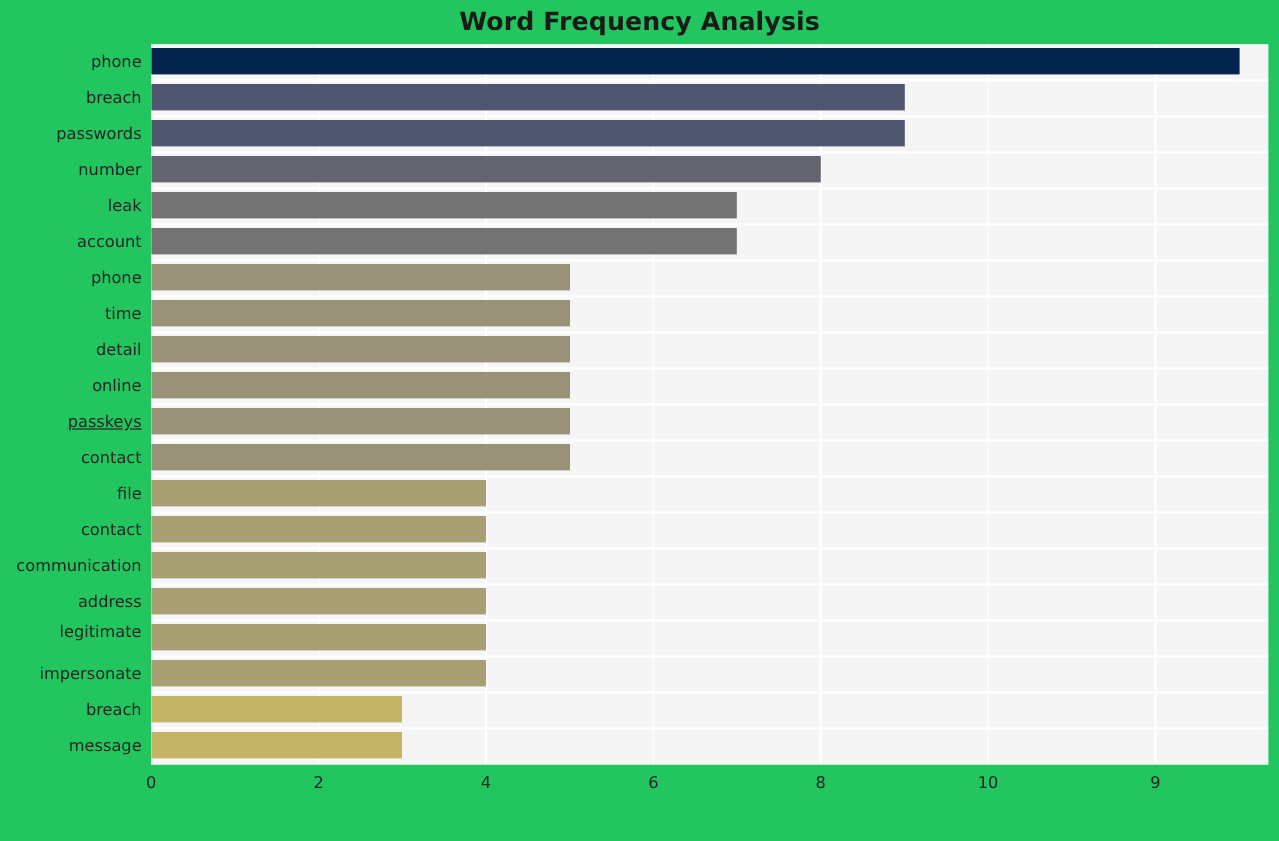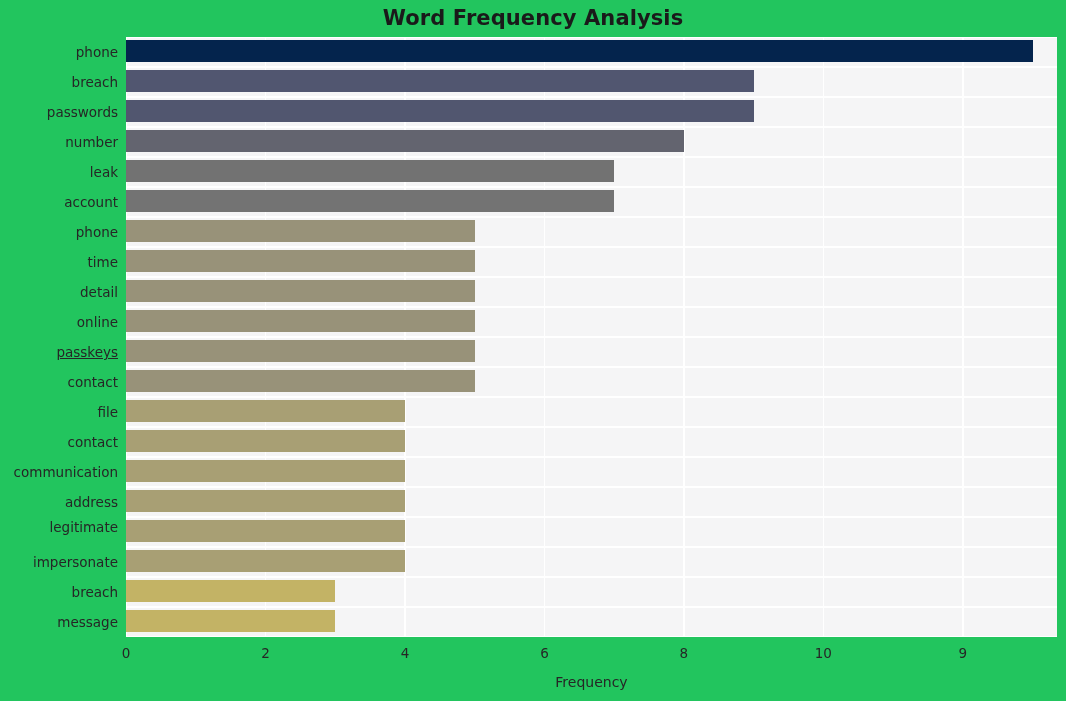--- a/index.html
+++ b/index.html
@@ -237,15 +237,14 @@
   <div id="xlabels">
       <div class="xtick" style="left: 0px; color: rgb(38, 38, 38);">0</div>
       <div class="xtick" style="left: 139.476px; color: rgb(38, 38, 38);">2</div>
       <div class="xtick" style="left: 278.951px; color: rgb(38, 38, 38);">4</div>
       <div class="xtick" style="left: 418.427px; color: rgb(38, 38, 38);">6</div>
       <div class="xtick" style="left: 557.903px; color: rgb(38, 38, 38);">8</div>
       <div class="xtick" style="left: 697.378px; color: rgb(38, 38, 38);">10</div>
       <div class="xtick" style="left: 836.854px; color: rgb(38, 38, 38);">9</div>
     </div>
 
-  <div id="xaxis-title">Frequency</div>
 
 </div>
 
 </body></html>

